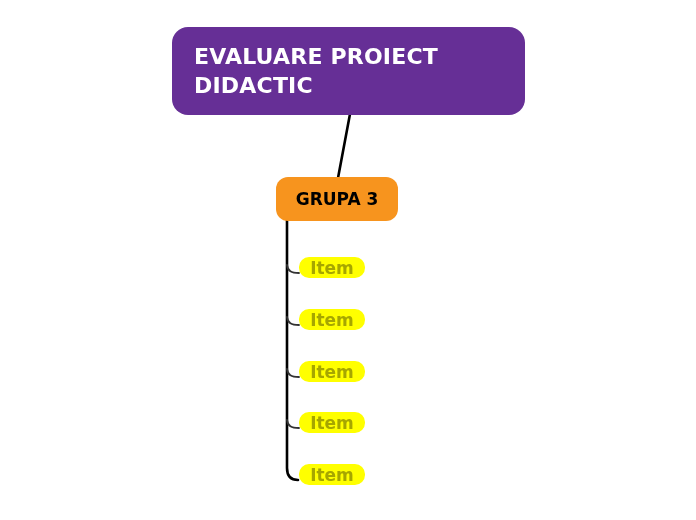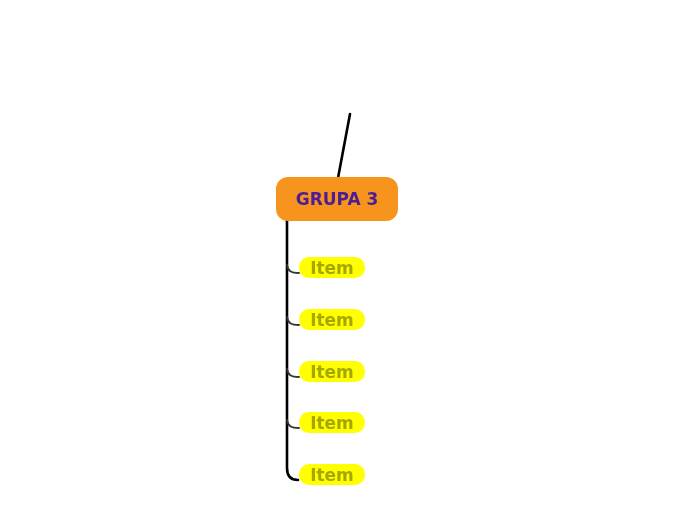--- a/index.html
+++ b/index.html
@@ -47,21 +47,21 @@
   .group-node {
     left: 276px;
     top: 177px;
     width: 122px;
     height: 44px;
     background: #F7941E;
     border-radius: 12px;
     justify-content: center;
   }
   .group-node .label {
-    color: #4c1d95;
+    color: #000000;
     font-size: 17px;
     font-weight: bold;
   }
   .item-node {
     left: 299px;
     width: 66px;
     height: 21px;
     background: #FFFF00;
     border-radius: 10px;
     justify-content: center;
@@ -87,20 +87,23 @@
     <path d="M 350 114 L 338 178" stroke="#000000" stroke-width="2.6" fill="none" stroke-linecap="round"></path>
 
     <path d="M 287 220 L 287 468 Q 287 480 298 480" stroke="#000000" stroke-width="2.6" fill="none" stroke-linecap="round"></path>
 
     <path d="M 287 265 C 288 271 291 273 299 273" stroke="#333333" stroke-width="1.8" fill="none" stroke-linecap="round"></path>
     <path d="M 287 317 C 288 323 291 325 299 325" stroke="#333333" stroke-width="1.8" fill="none" stroke-linecap="round"></path>
     <path d="M 287 369 C 288 375 291 377 299 377" stroke="#333333" stroke-width="1.8" fill="none" stroke-linecap="round"></path>
     <path d="M 287 420 C 288 426 291 428 299 428" stroke="#333333" stroke-width="1.8" fill="none" stroke-linecap="round"></path>
   </svg>
 
+  <div class="node root-node">
+    <span class="label">EVALUARE PROIECT DIDACTIC</span>
+  </div>
 
   <div class="node group-node">
     <span class="label">GRUPA 3</span>
   </div>
 
   <div class="node item-node i0">
     <span class="label">Item</span>
   </div>
   <div class="node item-node i1">
     <span class="label">Item</span>

